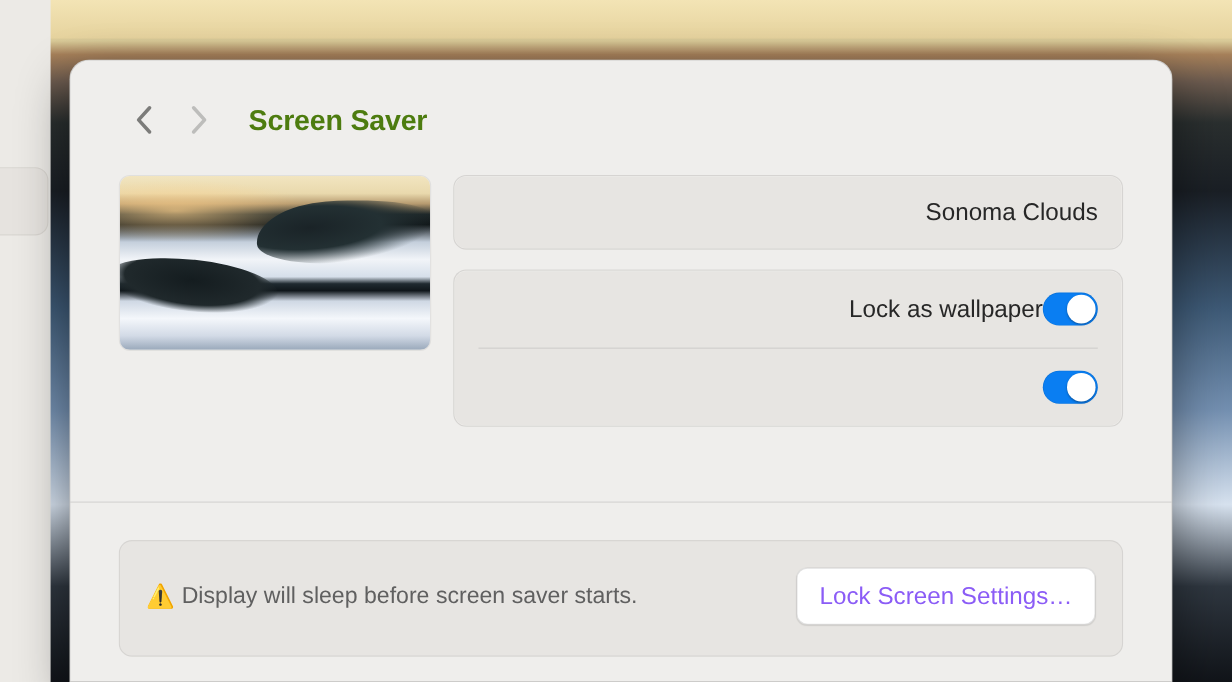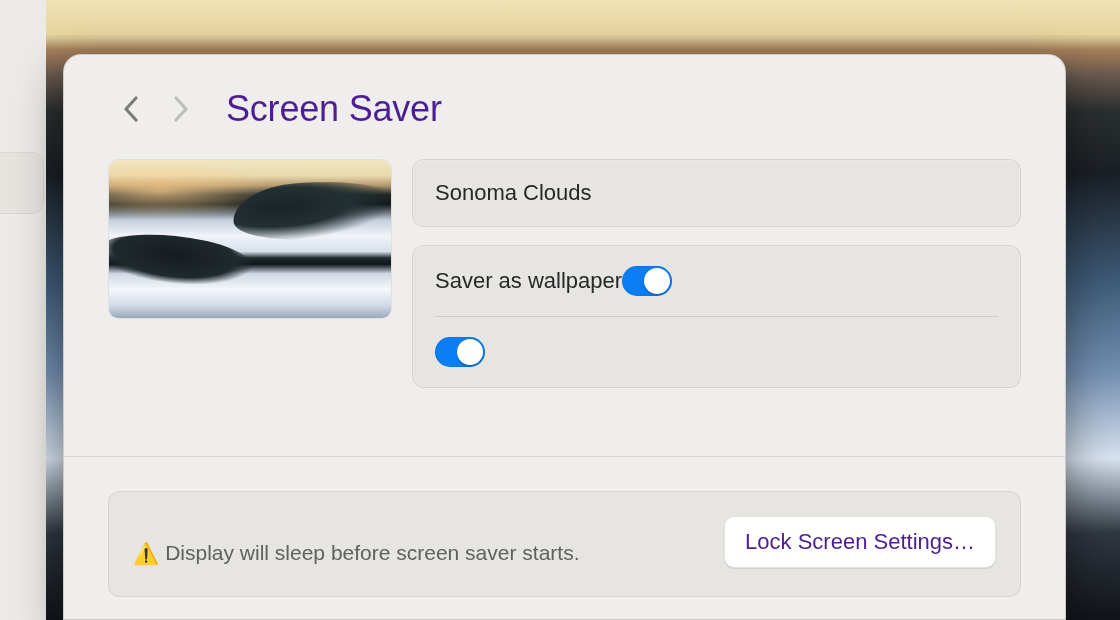--- a/index.html
+++ b/index.html
@@ -51,21 +51,21 @@
     }
     .nav-btn {
       width: 48px; height: 48px;
       display:flex; align-items:center; justify-content:center;
       border-radius: 8px; cursor: pointer; user-select:none;
     }
     .nav-btn svg { width: 20px; height: 30px; }
     .nav-btn.back svg path { stroke:#7c7c7a; }
     .nav-btn.fwd svg path { stroke:#bdbdbb; }
     .title {
-      font-size: 36px; font-weight: 400; color:#4c1d95; margin-left: 22px;
+      font-size: 26px; font-weight: 700; color:#4d7c0f; margin-left: 22px;
       letter-spacing: -.2px;
     }
 
     .content-row {
       display:flex; padding: 0 44px; gap: 20px;
     }
     .thumb {
       width: 284px; height: 160px; border-radius: 10px;
       overflow: hidden; flex: 0 0 auto;
       border:1px solid rgba(0,0,0,0.06);
@@ -96,21 +96,21 @@
     }
 
     .right-col { flex: 1 1 auto; display:flex; flex-direction:column; gap:18px; }
 
     .card {
       background:#e7e5e2; border:1px solid rgba(0,0,0,0.07);
       border-radius: 12px;
       box-shadow: inset 0 0 0 0.5px rgba(255,255,255,.3);
     }
     .card-row {
-      display:flex; align-items:center; justify-content:flex-start;
+      display:flex; align-items:center; justify-content:flex-end;
       padding: 20px 22px;
     }
     .card .divider { height:1px; background:rgba(0,0,0,0.1); margin:0 22px; }
     .card-label { font-size: 22px; color:#272727; }
 
     
     .toggle {
       width: 50px; height: 30px; border-radius: 15px;
       background:#0a7ef2; position:relative; cursor:pointer;
       box-shadow: inset 0 0 0 0.5px rgba(0,0,0,.12);
@@ -118,28 +118,28 @@
     .toggle .knob{
       position:absolute; top:2px; right:2px; width:26px; height:26px; border-radius:50%;
       background:#fff; box-shadow: 0 1px 2px rgba(0,0,0,.35);
     }
 
     .panel-divider { border-top:1px solid rgba(0,0,0,0.1); margin-top: 68px; }
 
     .warning-card {
       margin: 34px 44px 0; background:#e7e5e2; border:1px solid rgba(0,0,0,0.07);
       border-radius:12px; padding: 24px 24px 28px;
-      display:flex; align-items:flex-end; justify-content:space-between; gap:24px;
+      display:flex; align-items:center; justify-content:space-between; gap:24px;
     }
     .warning-text { font-size: 21px; color:#606060; line-height:1.42; max-width:540px; }
     .warning-text .line1 { display:inline; }
     .warn-icon { display:inline-block; font-size:21px; margin-right:6px; line-height:1; vertical-align:-1px; }
     .lock-btn {
       background:#ffffff; border:1px solid rgba(0,0,0,0.12);
-      border-radius:10px; padding: 12px 20px; font-size:22px; color:#4c1d95;
+      border-radius:10px; padding: 12px 20px; font-size:22px; color:#8b5cf6;
       box-shadow: 0 1px 1px rgba(0,0,0,.1), inset 0 0 0 .5px rgba(255,255,255,.6);
       white-space:nowrap; align-self:center; cursor:pointer;
     }
   </style>
 </head>
 <body>
 
 <div class="desktop-bg"></div>
 
 <div class="sidebar-sliver">
@@ -169,21 +169,21 @@
 
     <div class="right-col">
       <div class="card">
         <div class="card-row">
           <span class="card-label">Sonoma Clouds</span>
         </div>
       </div>
 
       <div class="card">
         <div class="card-row">
-          <span class="card-label">Saver as wallpaper</span>
+          <span class="card-label">Lock as wallpaper</span>
           <div class="toggle">
               <div class="knob"></div>
             </div>
         </div>
         <div class="divider"></div>
         <div class="card-row">
           <div class="toggle">
               <div class="knob"></div>
             </div>
         </div>

